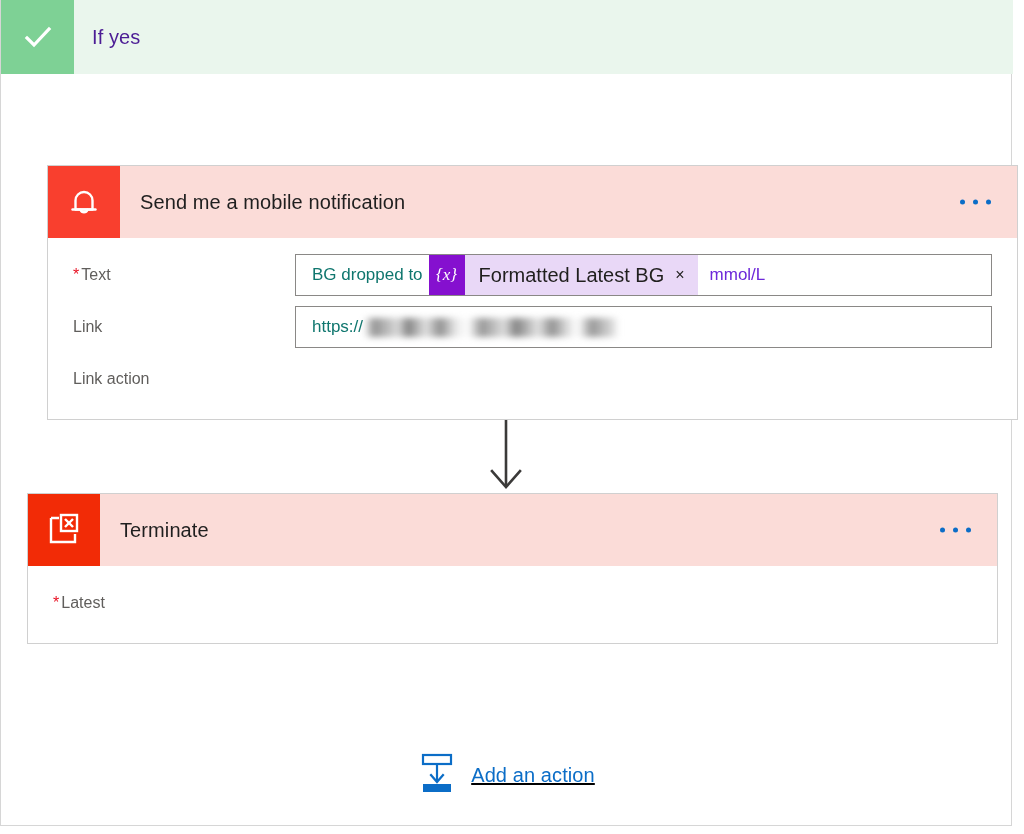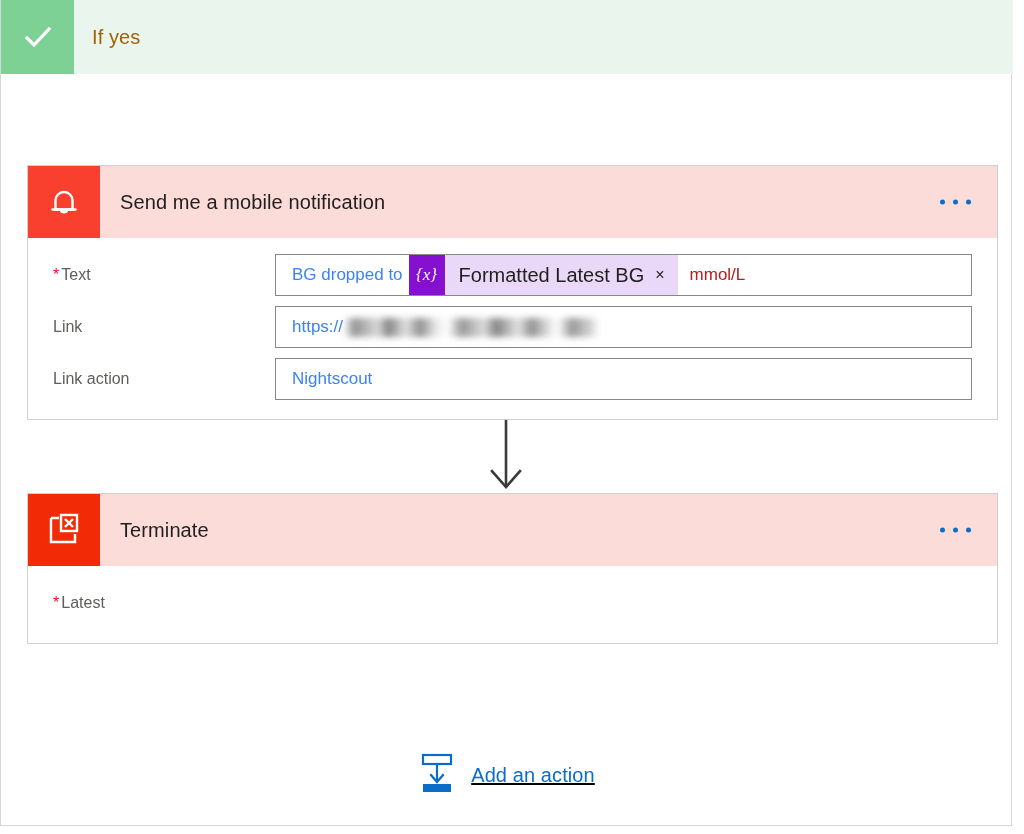--- a/index.html
+++ b/index.html
@@ -43,34 +43,34 @@
   .scope-icon {
     width: 73px; height: 74px;
     background: #7ed195;
     flex: 0 0 73px;
     display: flex;
     align-items: center;
     justify-content: center;
   }
   .scope-title {
     font-size: 20px;
-    color: #a16207;
+    color: #4c1d95;
     margin-left: 18px;
     letter-spacing: .1px;
   }
 
   
   .card {
     position: absolute;
     background: #ffffff;
     border: 1px solid #d0d0d0;
     width: 971px;
     left: 26px;
   }
-  #card-notification { top: 165px; }
+  #card-notification { top: 165px; margin-left: 20px; }
   #card-terminate    { top: 493px; }
 
   .card-header {
     height: 72px;
     background: #fbdcd8;
     display: flex;
     align-items: center;
     position: relative;
   }
   .card-icon {
@@ -133,21 +133,21 @@
     border: 1px solid #8a8886;
     background: #ffffff;
     display: flex;
     align-items: center;
     margin-right: 25px;
     overflow: hidden;
     position: relative;
   }
   .fld-text {
     font-size: 17px;
-    color: #3b82f6;
+    color: #0f766e;
     padding-left: 16px;
     white-space: nowrap;
   }
 
   
   .token {
     display: inline-flex;
     align-items: stretch;
     height: 40px;
     background: #e9d8f7;
@@ -175,21 +175,21 @@
   .token-x {
     display: flex;
     align-items: center;
     padding: 0 13px 0 3px;
     font-size: 16px;
     color: #201f1e;
     cursor: pointer;
   }
   .after-token {
     font-size: 17px;
-    color: #b91c1c;
+    color: #6d28d9;
     padding-left: 12px;
     white-space: nowrap;
   }
 
   
   .redacted {
     display: inline-block;
     height: 19px;
     width: 255px;
     margin-left: 1px;
@@ -308,23 +308,20 @@
         <div class="row">
           <div class="fld-label">Link</div>
           <div class="fld-control">
             <span class="fld-text">https://</span>
               <span class="redacted"></span>
           </div>
         </div>
 
         <div class="row last">
           <div class="fld-label">Link action</div>
-          <div class="fld-control">
-            <span class="fld-text">Nightscout</span>
-          </div>
         </div>
 
       </div>
     </div>
 
     <div class="connector">
       <svg width="46" height="72" viewBox="0 0 46 72" aria-hidden="true">
         <line x1="23" y1="0" x2="23" y2="66" stroke="#3b3a39" stroke-width="2.6"></line>
         <polyline points="9,51 23,67 37,51" fill="none" stroke="#3b3a39" stroke-width="2.6" stroke-linecap="square" stroke-linejoin="miter"></polyline>
       </svg>

